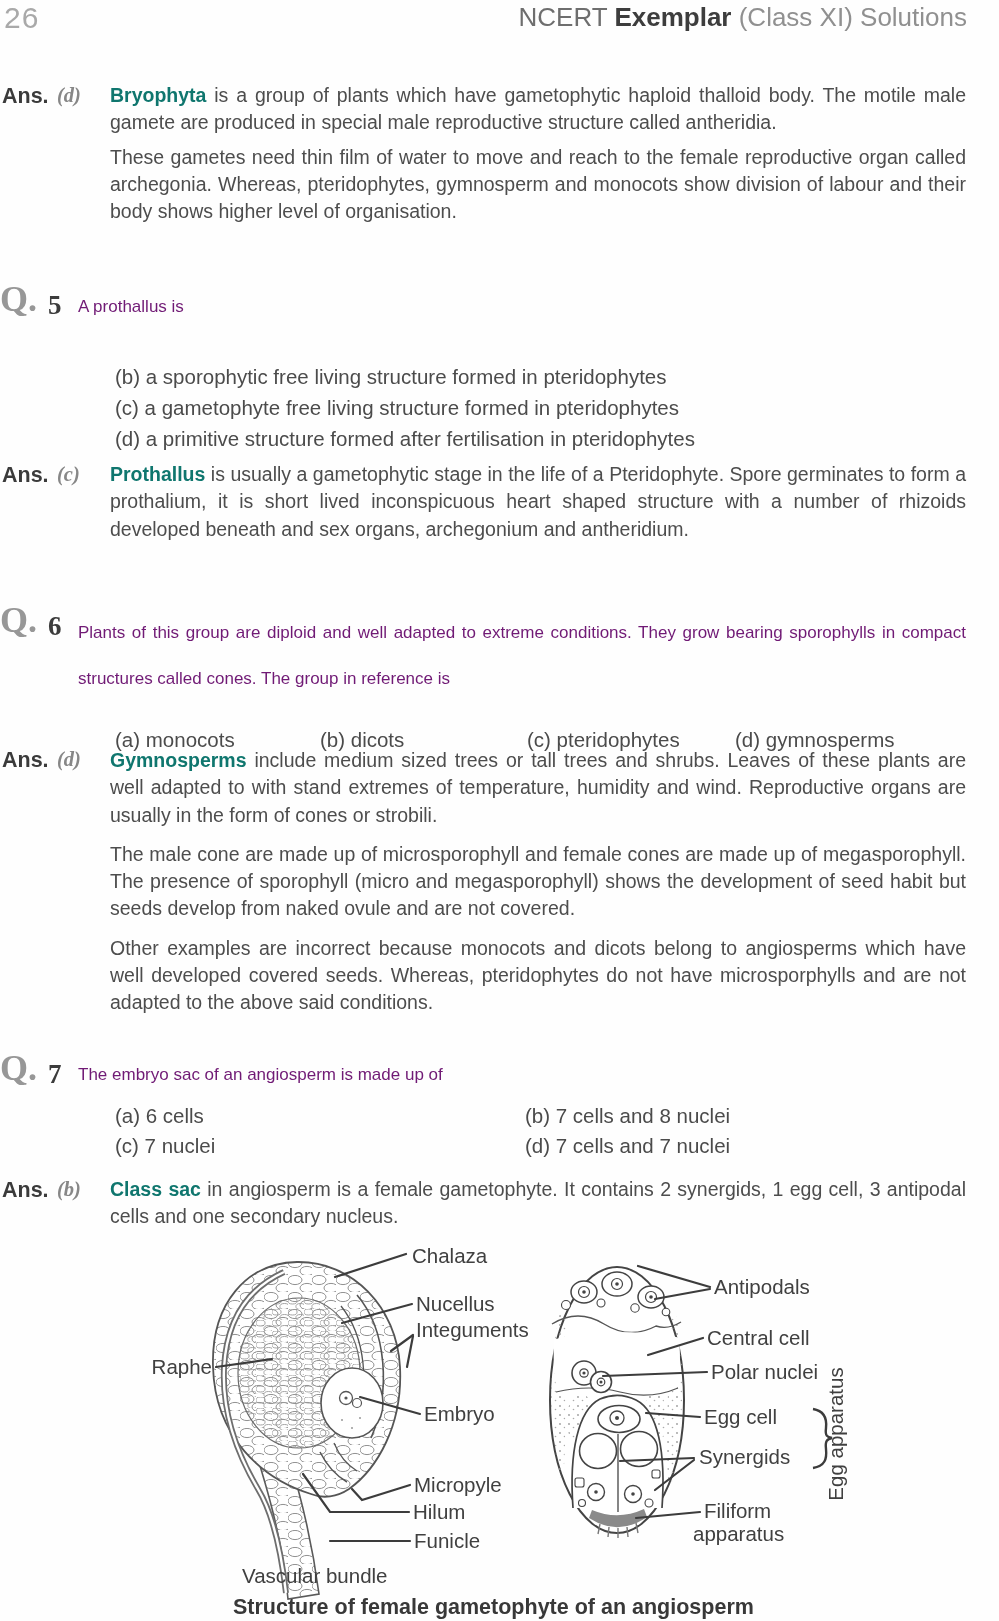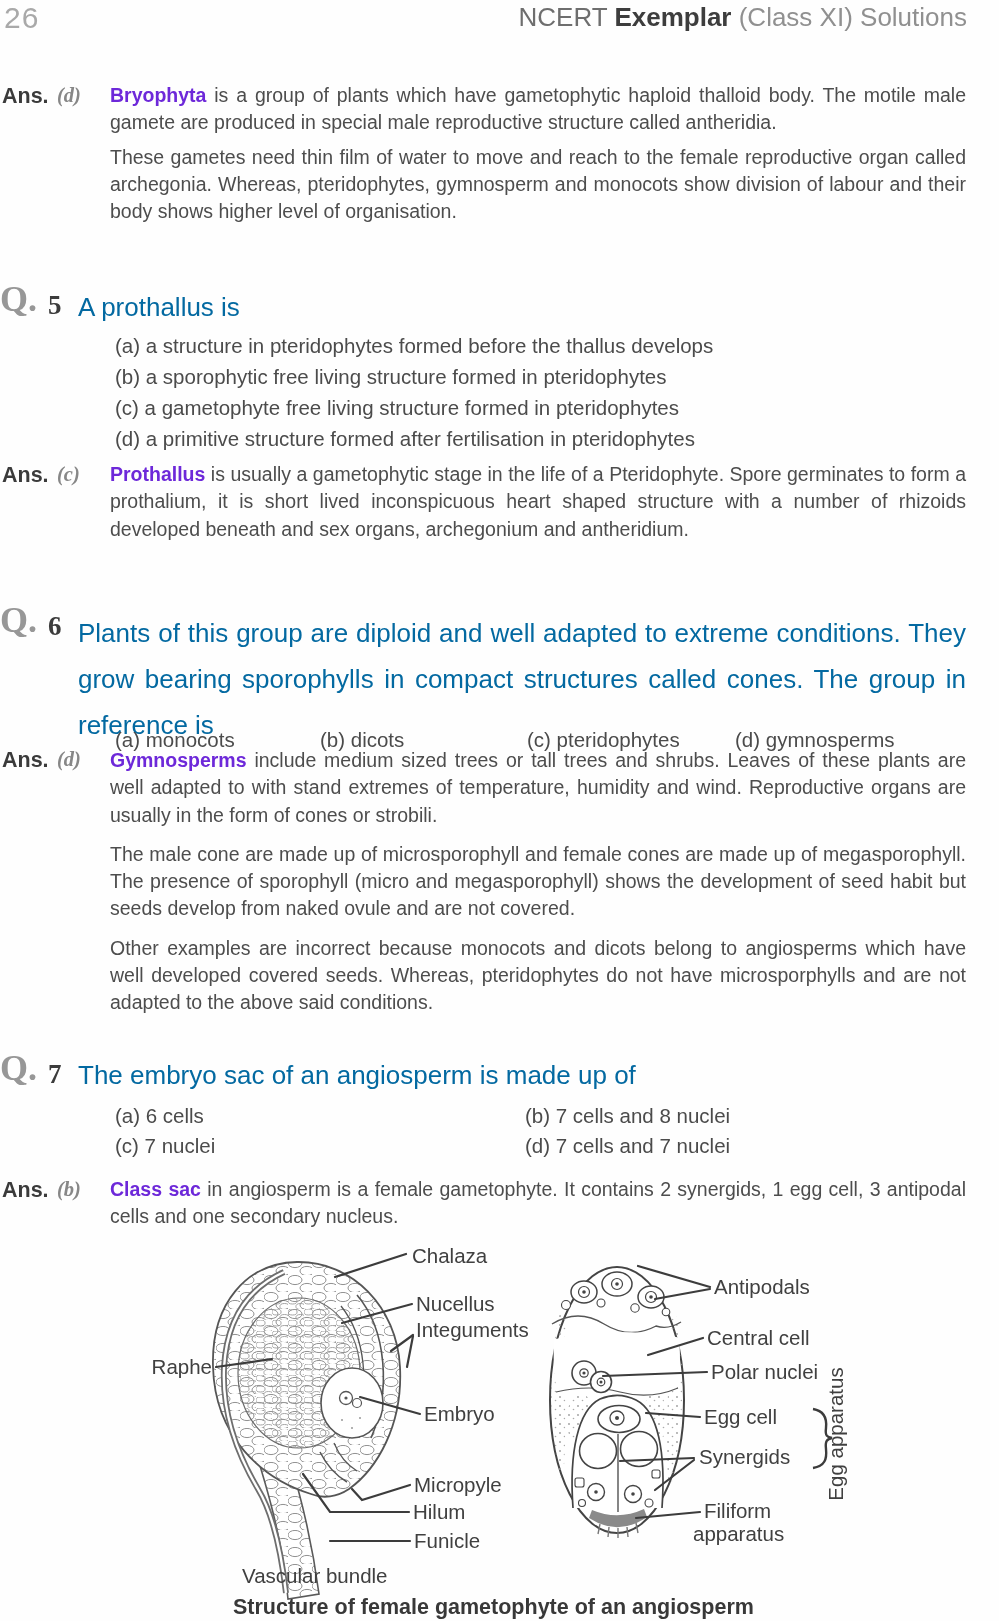--- a/index.html
+++ b/index.html
@@ -17,28 +17,28 @@
   .hdr-title .light { color:#909090; }
 
   
   .ans-label { font-weight:bold; font-size:21.5px; color:#3b3b3b; }
   .ans-opt { font-family:"Liberation Serif", serif; font-style:italic; font-weight:bold;
              font-size:20.5px; color:#878787; }
   .ans-body { width:856px; font-size:19.5px; line-height:27.3px; text-align:justify; }
   .ans-body p { margin:0; }
   .gap12 { margin-top:12px !important; }
   .gap7  { margin-top:7px !important; }
-  .lead { font-weight:bold; color:#6d28d9; }
+  .lead { font-weight:bold; color:#0f766e; }
 
   
   .q-mark { font-family:"Liberation Serif", serif; font-weight:bold; font-size:36px;
             color:#979797; line-height:36px; }
   .q-num  { font-family:"Liberation Serif", serif; font-weight:bold; font-size:27px;
             color:#3c3c3c; line-height:30px; }
-  .q-title { font-size:26px; color:#0369a1; line-height:30px; }
+  .q-title { font-size:17px; color:#701a75; line-height:30px; }
   .q-title-wrap { line-height:46px; text-align:justify; }
   .opt { font-size:20.5px; color:#4b4b4b; white-space:nowrap; }
 
   
   svg text { font-family:"Liberation Sans", sans-serif; font-size:20.5px; fill:#404040; }
   .cap { font-weight:bold; font-size:21.5px; color:#383838; white-space:nowrap; }
 </style>
 </head>
 <body>
 
@@ -52,21 +52,20 @@
   <div class="abs ans-label" style="left:2px; top:84px;">Ans.</div>
   <div class="abs ans-opt" style="left:57px; top:84px;">(d)</div>
   <div class="abs ans-body" style="left:110px; top:82px;">
     <p><span class="lead">Bryophyta</span><span> is a group of plants which have gametophytic haploid thalloid body. The motile male gamete are produced in special male reproductive structure called antheridia.</span></p>
     <p class="gap7"><span>These gametes need thin film of water to move and reach to the female reproductive organ called archegonia. Whereas, pteridophytes, gymnosperm and monocots show division of labour and their body shows higher level of organisation.</span></p>
   </div>
 
   <div class="abs q-mark" style="left:0px; top:281px;">Q.</div>
   <div class="abs q-num" style="left:48px; top:290px;">5</div>
   <div class="abs q-title" style="left:78px; top:292px;">A prothallus is</div>
-  <div class="abs opt" style="left:115px; top:334px;">(a) a structure in pteridophytes formed before the thallus develops</div>
   <div class="abs opt" style="left:115px; top:365px;">(b) a sporophytic free living structure formed in pteridophytes</div>
   <div class="abs opt" style="left:115px; top:396px;">(c) a gametophyte free living structure formed in pteridophytes</div>
   <div class="abs opt" style="left:115px; top:427px;">(d) a primitive structure formed after fertilisation in pteridophytes</div>
 
   <div class="abs ans-label" style="left:2px; top:463px;">Ans.</div>
   <div class="abs ans-opt" style="left:57px; top:463px;">(c)</div>
   <div class="abs ans-body" style="left:110px; top:461px;">
     <p><span class="lead">Prothallus</span><span> is usually a gametophytic stage in the life of a Pteridophyte. Spore germinates to form a prothalium, it is short lived inconspicuous heart shaped structure with a number of rhizoids developed beneath and sex organs, archegonium and antheridium.</span></p>
   </div>
 

